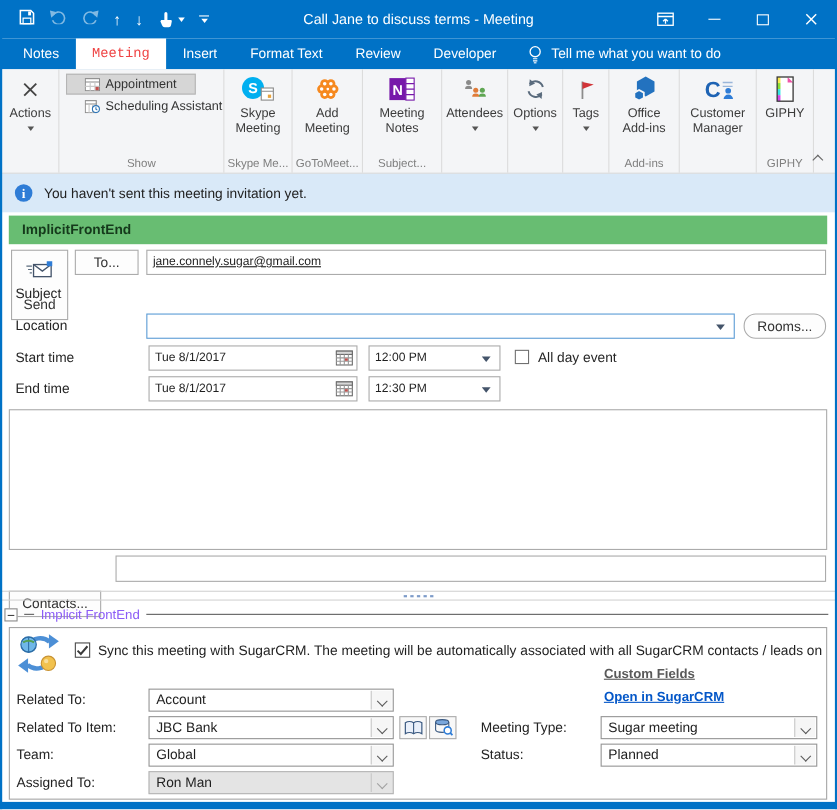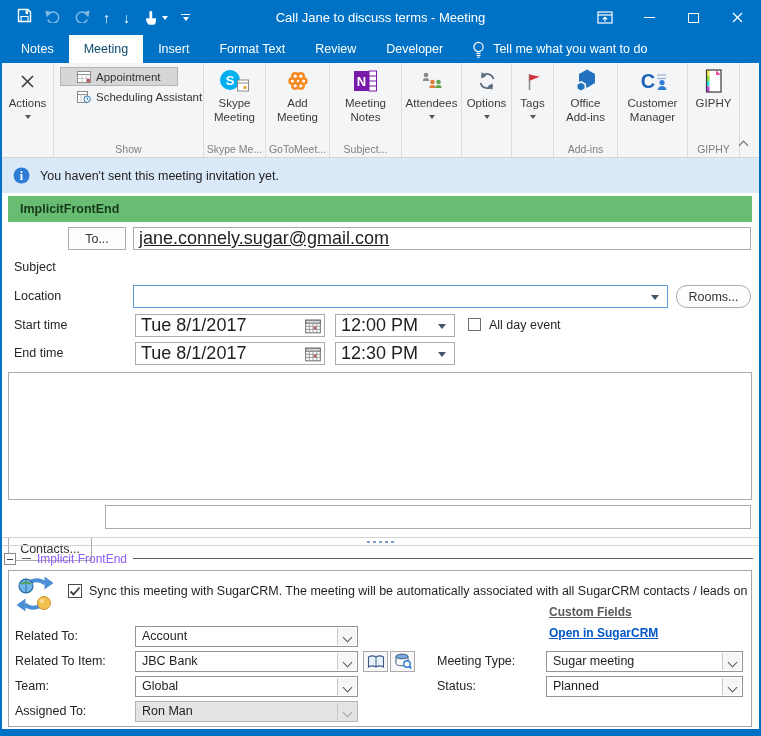--- a/index.html
+++ b/index.html
@@ -23,21 +23,21 @@
   .win-title { position:absolute; left:0; right:0; text-align:center; color:#fff; font-size:13px; pointer-events:none; }
   .wincontrols { position:absolute; right:2px; top:0; height:35px; display:flex; z-index:2; }
   .winbtn { width:44px; height:35px; display:flex; align-items:center; justify-content:center; }
   .minbar { width:11px; height:1.5px; background:#fff; }
   .maxbox { width:11px; height:10px; border:1.3px solid #fff; }
 
   
   .tabrow { position:absolute; top:35px; left:0; right:0; height:28px; background:#0072C6; display:flex; align-items:stretch; color:#fff; font-size:12.5px; }
   .tab { padding:0 15px; display:flex; align-items:center; }
   .tab.first { margin-left:6px; }
-  .tab.active { background:#fff; color:#0c4a6e; }
+  .tab.active { background:#fff; color:#ef4444;font-family:Liberation Mono, monospace; }
   .tellme { display:flex; align-items:center; gap:8px; padding:0 14px; }
 
   
   .ribbon { position:absolute; top:63px; left:2px; right:2px; height:95px; background:#F4F5F7; border-bottom:1px solid #D5D5D5; display:flex; }
   .rgroup { position:relative; border-right:1px solid #DCDCDC; }
   .glabel { position:absolute; bottom:2px; left:0; right:0; text-align:center; font-size:10.5px; color:#7F7F7F; white-space:nowrap; overflow:hidden; }
   .bigbtn { display:flex; flex-direction:column; align-items:center; padding-top:5px; gap:3px; font-size:11.5px; color:#3B3B3B; text-align:center; line-height:1.2; height:100%; }
   .bigbtn .icw { height:26px; display:flex; align-items:center; justify-content:center; }
   .dd-tri { width:0; height:0; border-left:3.5px solid transparent; border-right:3.5px solid transparent; border-top:4px solid #555; margin-top:1px; }
   .show-col { padding:3px 5px 0 6px; display:flex; flex-direction:column; align-items:flex-start; }
@@ -46,21 +46,21 @@
   .ribbon-collapse { position:absolute; right:12px; bottom:8px; width:7px; height:7px; border-top:1.6px solid #666; border-right:1.6px solid #666; transform:rotate(-45deg); }
 
   
   .infobar { position:absolute; top:158px; left:2px; right:2px; height:35px; background:#D9E9F8; display:flex; align-items:center; gap:10px; padding-left:11px; font-size:12.5px; color:#222; }
 
   
   .banner { position:absolute; top:196px; left:8px; width:744px; height:26px; background:#68BD72; color:#15391B; font-weight:bold; font-size:12.5px; line-height:26px; padding-left:12px; }
 
   
   .lbl { position:absolute; font-size:12.5px; color:#262626; line-height:23px; }
-  .fld { position:absolute; border:1px solid #ABABAB; background:#fff; font-size:18px; color:#1F1F1F; line-height:21px; padding-left:5px; overflow:hidden; white-space:nowrap; }
+  .fld { position:absolute; border:1px solid #ABABAB; background:#fff; font-size:11px; color:#1F1F1F; line-height:21px; padding-left:5px; overflow:hidden; white-space:nowrap; }
   .btn { position:absolute; border:1px solid #ABABAB; background:#FDFDFD; font-size:12.5px; color:#333; display:flex; align-items:center; justify-content:center; }
   .tri { position:absolute; right:8px; top:50%; margin-top:-2px; width:0; height:0; border-left:4px solid transparent; border-right:4px solid transparent; border-top:5px solid #44546A; }
   .cal-ic { position:absolute; right:3px; top:3px; }
   .email { text-decoration:underline; }
   .send-btn { position:absolute; left:10px; top:227px; width:52px; height:64px; border:1px solid #ABABAB; background:#FDFDFD; display:flex; flex-direction:column; align-items:center; justify-content:space-between; padding:8px 0 6px 0; font-size:12.5px; color:#333; }
   .checkbox { position:absolute; width:13px; height:13px; border:1px solid #707070; background:#fff; }
   .body-area { position:absolute; left:8px; top:372px; width:744px; height:128px; border:1px solid #ABABAB; background:#fff; }
 
   
   .splitter { position:absolute; top:537px; left:0; right:0; height:9px; border-top:1px solid #D3D3D3; border-bottom:1px solid #D3D3D3; display:flex; align-items:center; justify-content:center; gap:3px; }
@@ -367,20 +367,31 @@
   <div class="infobar">
     <svg width="17" height="17">
         <circle cx="8.5" cy="8.5" r="8" fill="#2E7CD6"></circle>
         <text x="8.5" y="13" text-anchor="middle" font-size="12" font-weight="bold" font-family="Liberation Serif" fill="#fff">i</text>
       </svg>
     <span>You haven't sent this meeting invitation yet.</span>
   </div>
 
   <div class="banner">ImplicitFrontEnd</div>
 
+  <div class="send-btn">
+    <svg width="26" height="18" viewBox="0 0 26 18">
+        <line x1="1" y1="6" x2="6" y2="6" stroke="#5A6B7D" stroke-width="1.1"></line>
+        <line x1="2.5" y1="9" x2="6" y2="9" stroke="#5A6B7D" stroke-width="1.1"></line>
+        <line x1="4" y1="12" x2="6" y2="12" stroke="#5A6B7D" stroke-width="1.1"></line>
+        <rect x="7.5" y="4.5" width="16" height="11" fill="#fff" stroke="#44546A" stroke-width="1.2"></rect>
+        <path d="M7.5,4.5 l8,6 8,-6" fill="none" stroke="#44546A" stroke-width="1.2"></path>
+        <rect x="19.5" y="1.5" width="5" height="4.5" fill="#2E7CD6"></rect>
+      </svg>
+    <span>Send</span>
+  </div>
 
   <div class="btn" style="left:68px; top:227px; width:58px; height:23px;">To...</div>
   <div class="fld" style="left:133px; top:227px; width:618px; height:23px;"><span class="email">jane.connely.sugar@gmail.com</span></div>
 
   <div class="lbl" style="left:14px; top:256px;">Subject</div>
 
   <div class="lbl" style="left:14px; top:285px;">Location</div>
   <div class="fld" style="left:133px; top:285px; width:535px; height:23px; border-color:#5B9BD5;"><span></span><span class="tri"></span></div>
   <div class="btn" style="left:676px; top:285px; width:75px; height:23px;border-radius:11px;">Rooms...</div>
 

